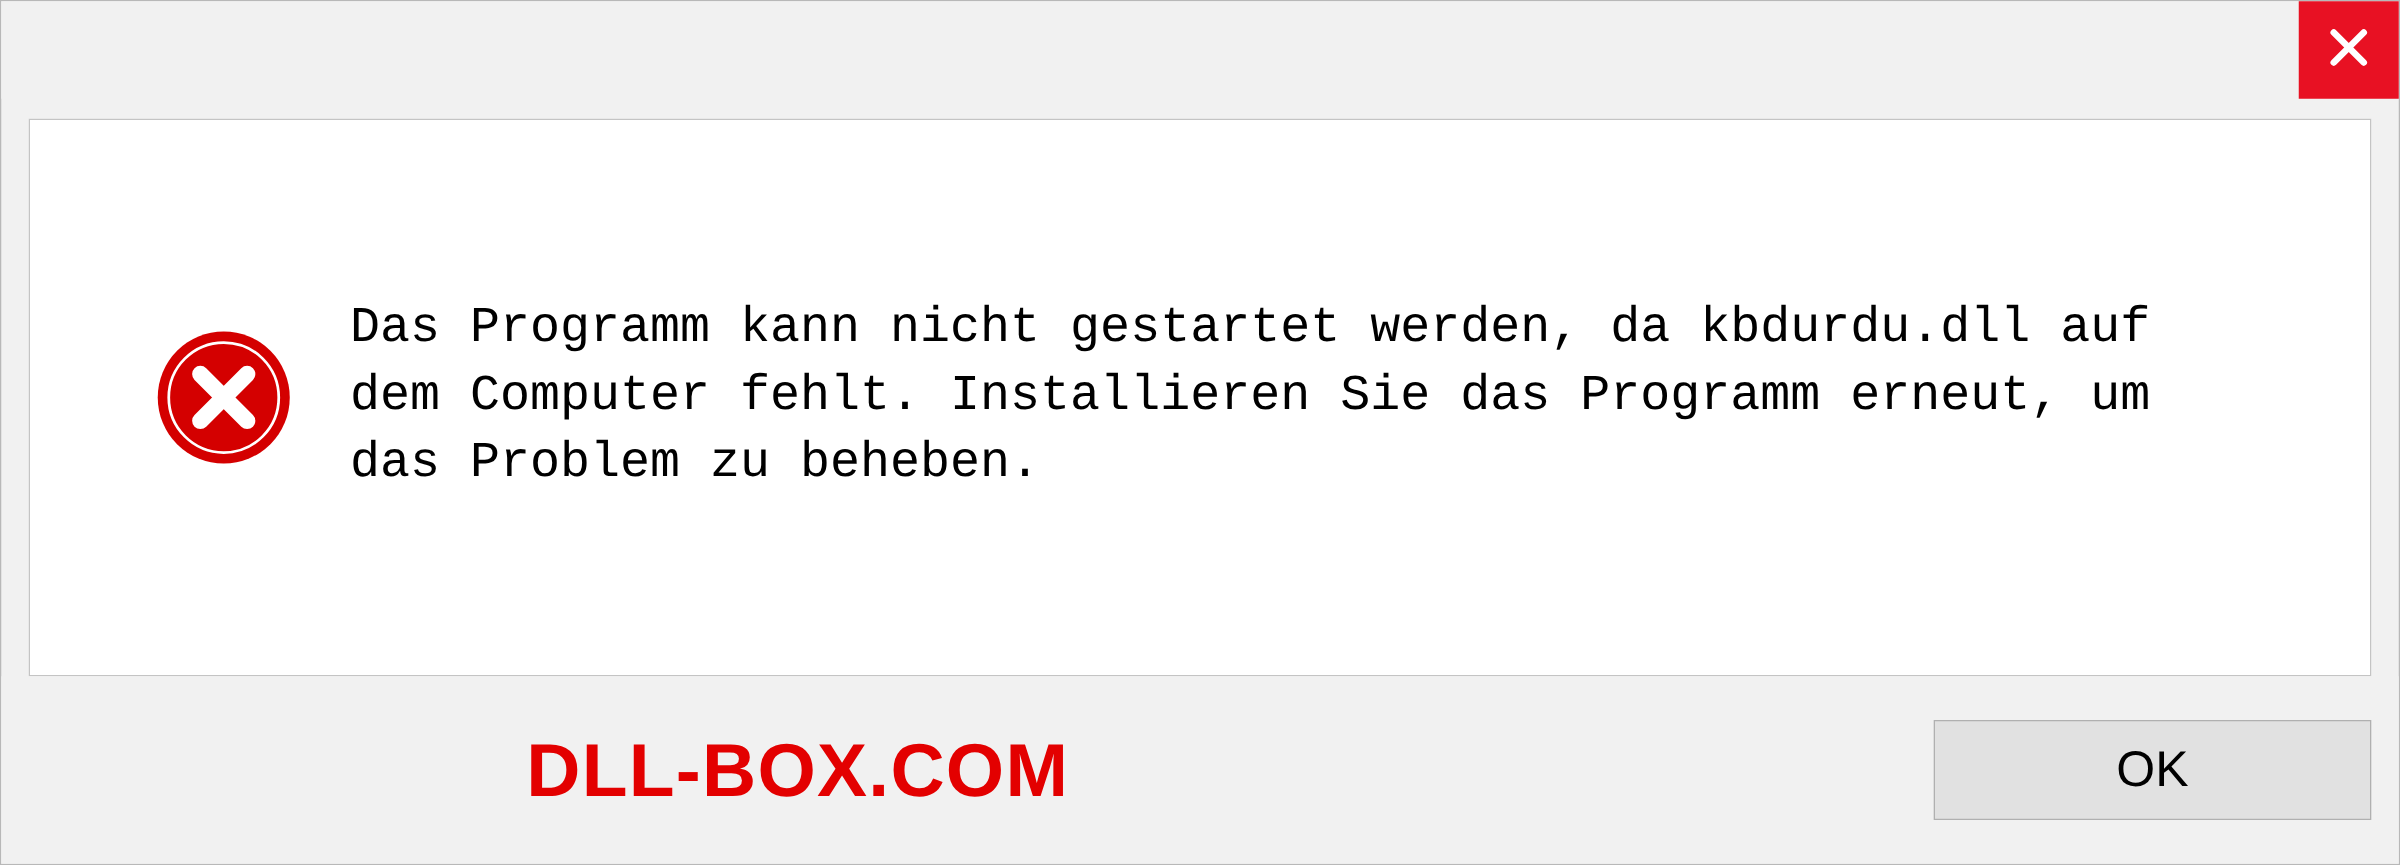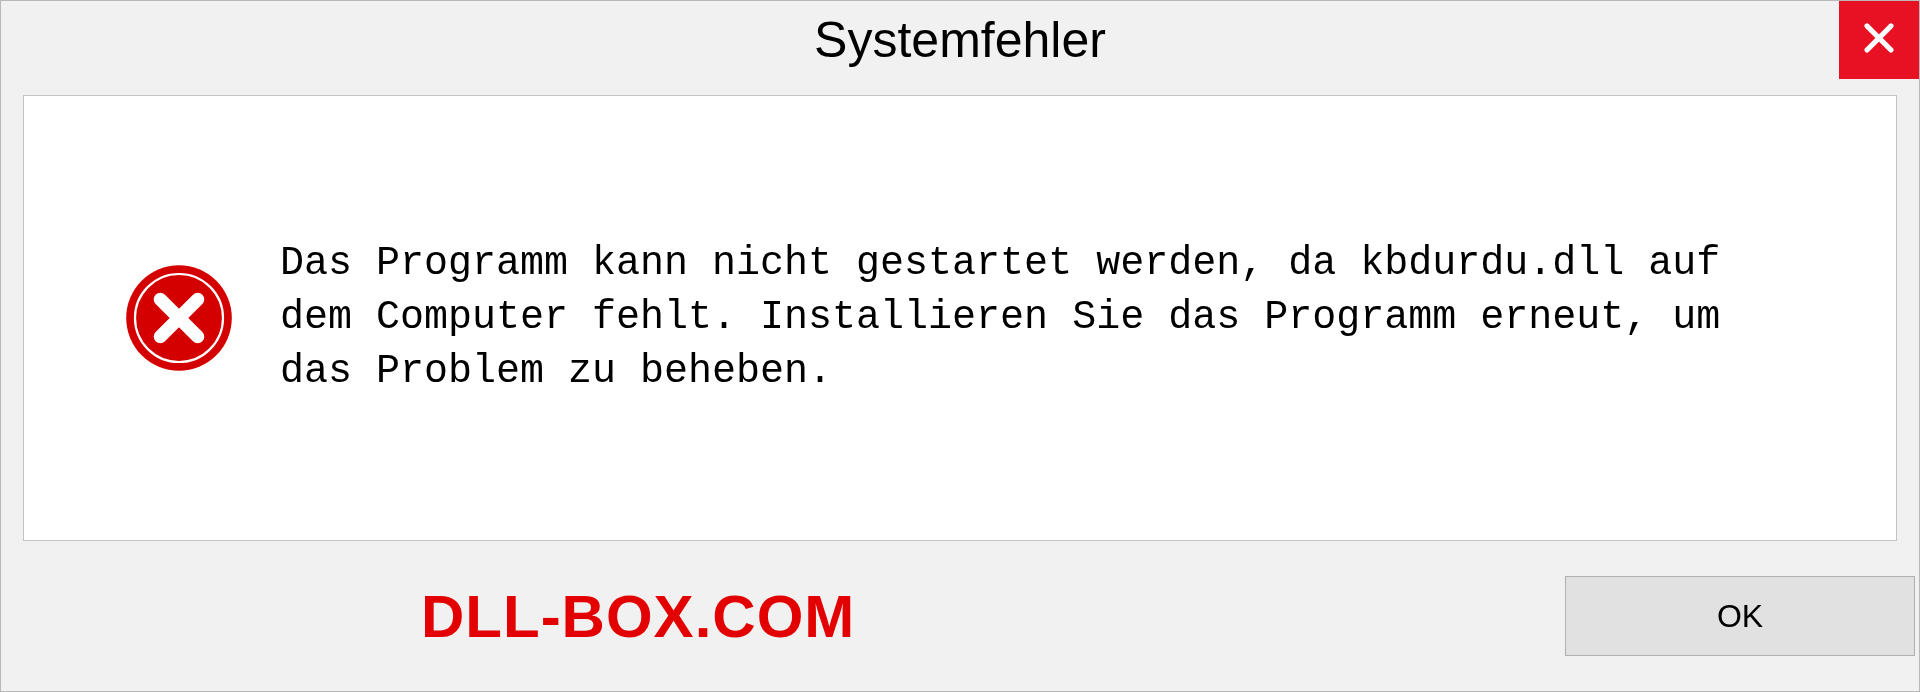--- a/index.html
+++ b/index.html
@@ -77,51 +77,50 @@
       line-height: 1.35;
       color: #000;
       flex: 1;
       font-family: Liberation Mono, monospace;
     }
     .footer {
       height: 150px;
       display: flex;
       align-items: center;
       justify-content: space-between;
-      padding: 0 4px 0 420px;
+      padding: 0 22px 0 420px;
       background: #f1f1f1;
     }
     .watermark {
       font-size: 60px;
       font-weight: 800;
       color: #e30000;
       letter-spacing: 1px;
       font-family: Arial, "Segoe UI", sans-serif;
     }
     .ok-btn {
       width: 350px;
       height: 80px;
       background: #e1e1e1;
       border: 1px solid #b0b0b0;
-      font-size: 32px;
+      font-size: 40px;
       color: #000;
       display: flex;
       align-items: center;
       justify-content: center;
       cursor: pointer;
       font-family: inherit;
     }
   </style>
 </head>
 <body>
 
 <div class="dialog">
 
   <div class="titlebar">
-    <div class="title-text">Systemfehler</div>
     <div class="close-btn">
       <span>
         <svg viewBox="0 0 24 24">
           <line x1="4" y1="4" x2="20" y2="20" stroke="#fff" stroke-width="3.5" stroke-linecap="round"></line>
           <line x1="20" y1="4" x2="4" y2="20" stroke="#fff" stroke-width="3.5" stroke-linecap="round"></line>
         </svg>
       </span>
     </div>
   </div>
 

